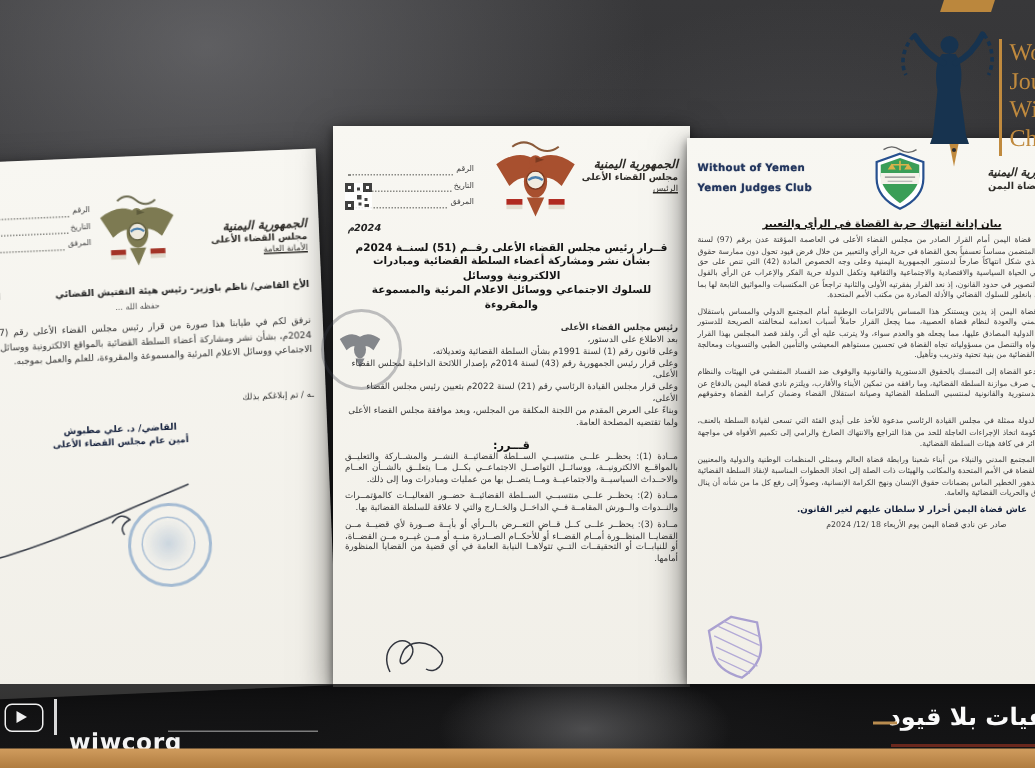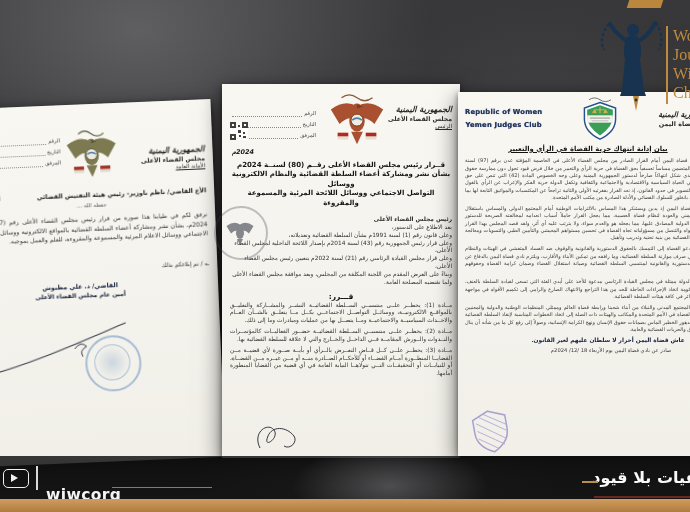--- a/index.html
+++ b/index.html
@@ -174,23 +174,23 @@
             <rect x="8" y="3" width="2" height="2" fill="#222"></rect>
             <rect x="8" y="8" width="3" height="3" fill="#222"></rect>
             <rect x="13" y="10" width="2" height="2" fill="#222"></rect>
             <rect x="9" y="13" width="2" height="2" fill="#222"></rect>
             <rect x="13" y="14" width="3" height="2" fill="#222"></rect>
         </svg>
         <div class="abs" style="left:10px;top:64px;font-size:6.5px;font-weight:bold;color:#222;font-style:italic;">2024م</div>
       </div>
 
       <div class="title-c" style="margin-top:18px;">
-        <div>قــرار رئيس مجلس القضاء الأعلى رقــم (80) لسنــة 2024م</div>
-        <div>بشأن نشر ومشاركة أعضاء السلطة القضائية والنظام الالكترونية ووسائل</div>
-        <div>التواصل الاجتماعي ووسائل اللائحة المرئية والمسموعة والمقروءة</div>
+        <div>قــرار رئيس مجلس القضاء الأعلى رقــم (51) لسنــة 2024م</div>
+        <div>بشأن نشر ومشاركة أعضاء السلطة القضائية ومبادرات الالكترونية ووسائل</div>
+        <div>للسلوك الاجتماعي ووسائل الاعلام المرئية والمسموعة والمقروءة</div>
       </div>
 
       <div style="margin-top:8px;font-size:5.8px;color:#333;">
         <div style="font-weight:bold;">رئيس مجلس القضاء الأعلى</div>
         <div>بعد الاطلاع على الدستور،</div>
         <div>وعلى قانون رقم (1) لسنة 1991م بشأن السلطة القضائية وتعديلاته،</div>
         <div>وعلى قرار رئيس الجمهورية رقم (43) لسنة 2014م بإصدار اللائحة الداخلية لمجلس القضاء الأعلى،</div>
         <div>وعلى قرار مجلس القيادة الرئاسي رقم (21) لسنة 2022م بتعيين رئيس مجلس القضاء الأعلى،</div>
         <div>وبناءً على العرض المقدم من اللجنة المكلفة من المجلس، وبعد موافقة مجلس القضاء الأعلى ولما تقتضيه المصلحة العامة.</div>
       </div>
@@ -229,21 +229,21 @@
           <path d="M8 3 q6 -4 12 0 q6 4 12 0" fill="none" stroke="#666" stroke-width="1"></path>
           <path d="M20 6 L37 12 V24 Q37 38 20 46 Q3 38 3 24 V12 Z" fill="#fff" stroke="#27508f" stroke-width="1.6"></path>
           <path d="M20 9 L34 14 V22 Q34 32 20 42 Q6 32 6 22 V14 Z" fill="#3a9e57"></path>
           <rect x="6" y="20" width="28" height="8" fill="#f4f2ea"></rect>
           <line x1="9" y1="23" x2="31" y2="23" stroke="#888" stroke-width="1"></line>
           <line x1="11" y1="26" x2="29" y2="26" stroke="#aaa" stroke-width=".8"></line>
           <line x1="20" y1="11" x2="20" y2="18" stroke="#d9b24a" stroke-width="1.2"></line>
           <path d="M14 14 h12 M14 14 l-2 3 h4 Z M26 14 l-2 3 h4 Z" stroke="#d9b24a" stroke-width="1" fill="#d9b24a"></path>
         </svg>
         <div class="eng">
-          <div>Republic of Women</div>
+          <div>Without of Yemen</div>
           <div style="margin-top:3px;text-align:center;">Yemen Judges Club</div>
         </div>
       </div>
 
       <div class="doc-right-title">بيان إدانة انتهاك حرية القضاة في الرأي والتعبير</div>
 
       <div class="pr">يدين نادي قضاة اليمن أمام القرار الصادر من مجلس القضاء الأعلى في العاصمة المؤقتة عدن برقم (97) لسنة 2024م والمتضمن مساساً تعسفياً بحق القضاة في حرية الرأي والتعبير من خلال فرض قيود تحول دون ممارسة حقوق أصيلة، والذي شكل انتهاكاً صارخاً لدستور الجمهورية اليمنية وعلى وجه الخصوص المادة (42) التي تنص على حق الإسهام في الحياة السياسية والاقتصادية والاجتماعية والثقافية وتكفل الدولة حرية الفكر والإعراب عن الرأي بالقول والكتابة والتصوير في حدود القانون، إذ نعد القرار بفقرتيه الأولى والثانية تراجعاً عن المكتسبات والمواثيق التابعة لها بما فيها مبادئ بانغلور للسلوك القضائي والأدلة الصادرة من مكتب الأمم المتحدة.</div>
       <div class="pr">إن نادي قضاة اليمن إذ يدين ويستنكر هذا المساس بالالتزامات الوطنية أمام المجتمع الدولي والمساس باستقلال القضاء اليمني والعودة لنظام قضاة العصبية، مما يجعل القرار حاملاً أسباب انعدامه لمخالفته الصريحة للدستور والمواثيق الدولية المصادق عليها، مما يجعله هو والعدم سواء، ولا يترتب عليه أي أثر، ولقد قصد المجلس بهذا القرار تكميم الأفواه والتنصل من مسؤولياته تجاه القضاة في تحسين مستواهم المعيشي والتأمين الطبي والتسويات ومعالجة الاختلالات القضائية من بنية تحتية وتدريب وتأهيل.</div>
       <div class="pr">لذا فإننا ندعو القضاة إلى التمسك بالحقوق الدستورية والقانونية والوقوف ضد الفساد المتفشي في الهيئات والنظام الشللي في صرف موازنة السلطة القضائية، وما رافقه من تمكين الأبناء والأقارب، ويلتزم نادي قضاة اليمن بالدفاع عن الحقوق الدستورية والقانونية لمنتسبي السلطة القضائية وصيانة استقلال القضاء وضمان كرامة القضاة وحقوقهم المصونة.</div>
       <div class="pr">إن قيادة الدولة ممثلة في مجلس القيادة الرئاسي مدعوة للأخذ على أيدي الفئة التي تسعى لقيادة السلطة بالعنف، وعلى الحكومة اتخاذ الإجراءات العاجلة للحد من هذا التراجع والانتهاك الصارخ والرامي إلى تكميم الأفواه في مواجهة الفساد الدائر في كافة هيئات السلطة القضائية.</div>

